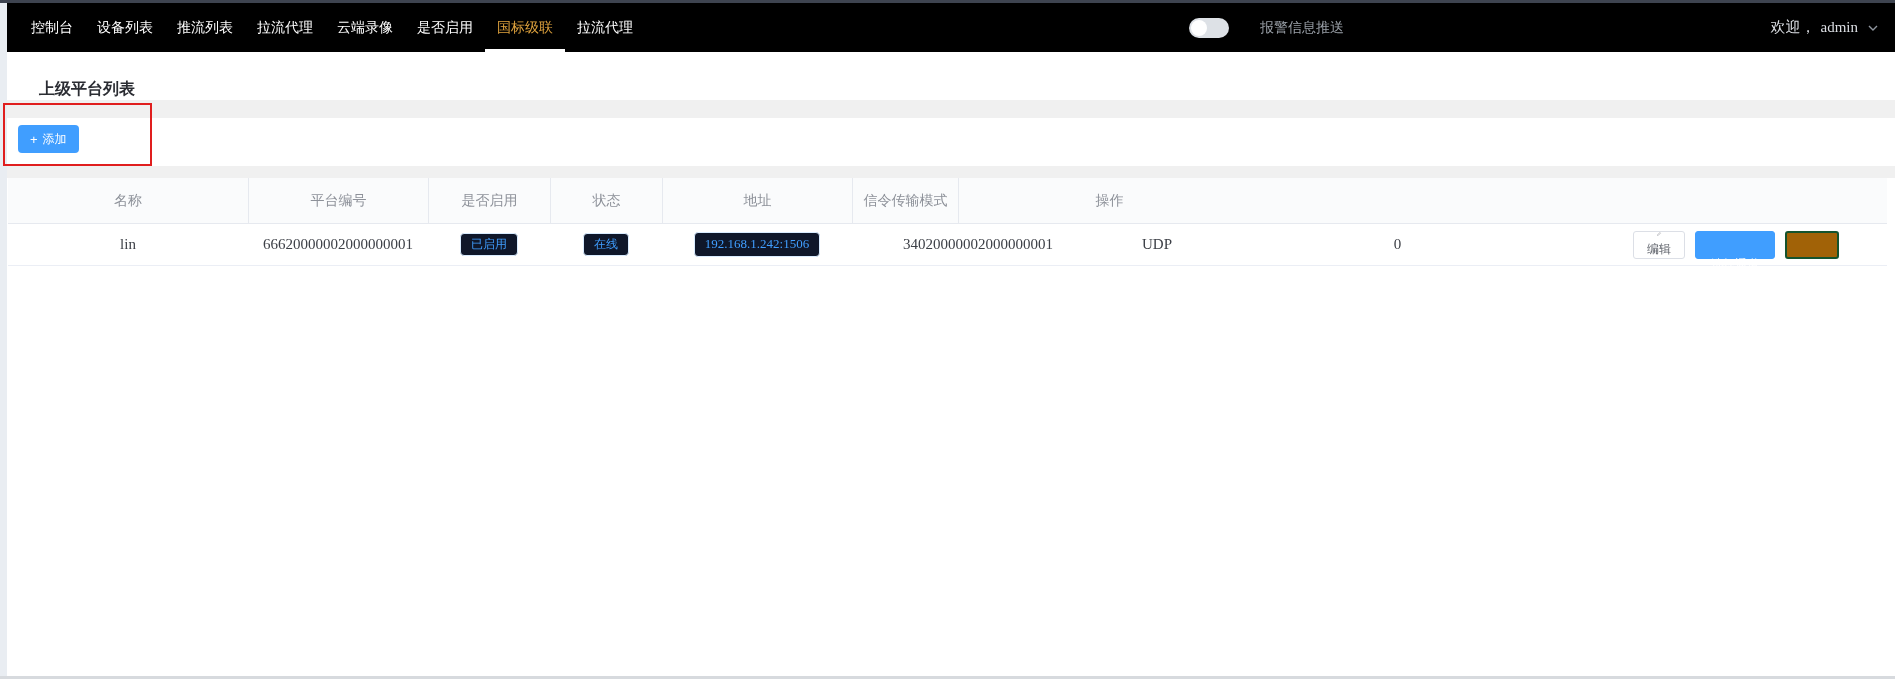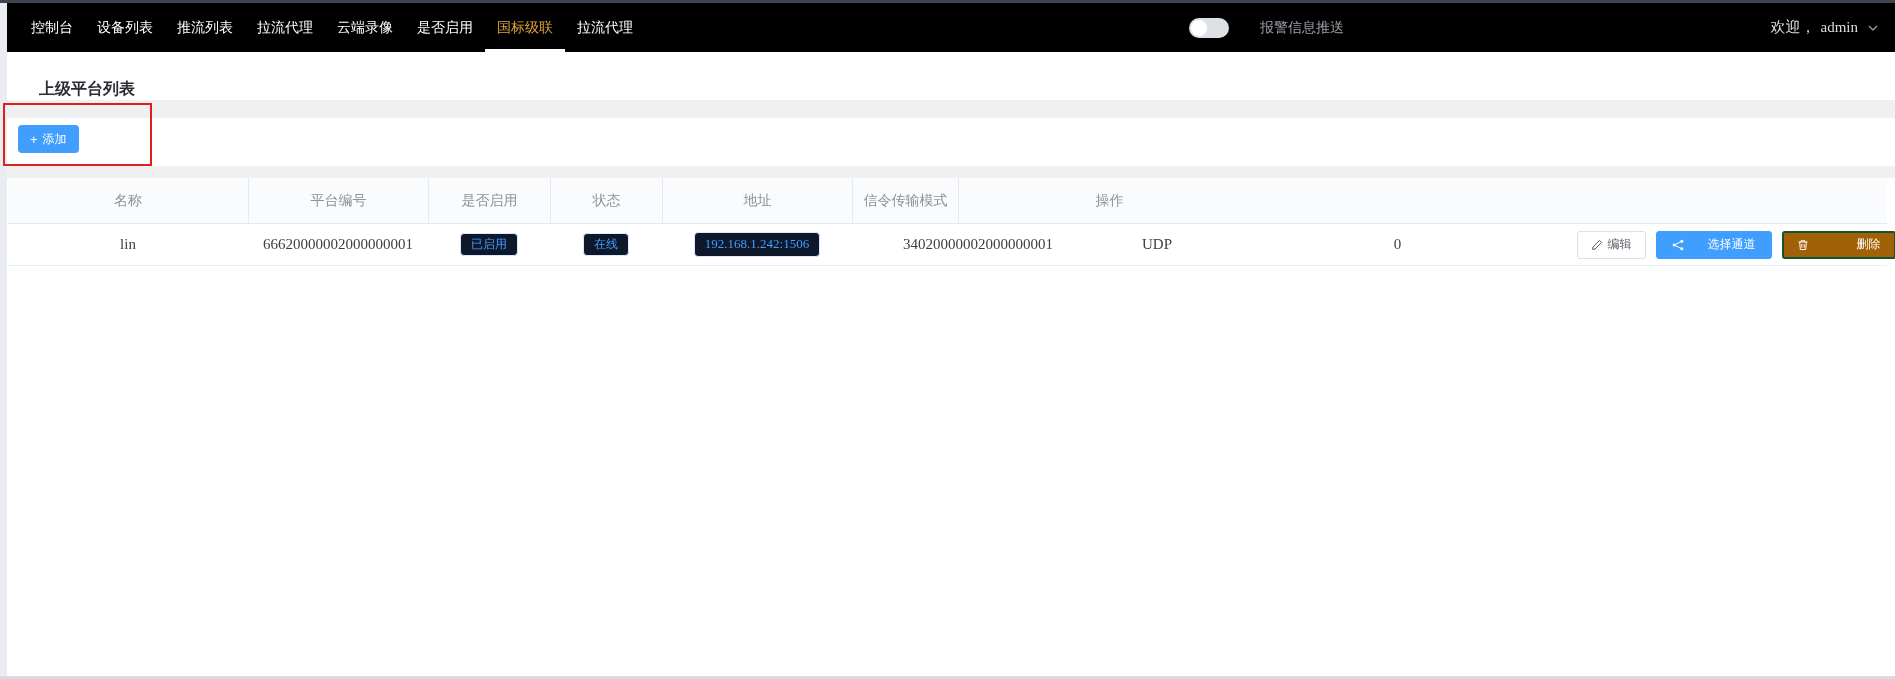--- a/index.html
+++ b/index.html
@@ -86,21 +86,21 @@
   .serif { font-family:"Liberation Serif", serif; font-size:15px; }
   .tag {
     background:#0f172a; border:1px solid #d9ecff; color:#409eff;
     font-size:12px; padding:3px 10px; border-radius:4px; line-height:1.3; white-space:nowrap;
   }
   .tag.serif { font-size:13px; padding:3px 10px; }
 
   .actions { display:flex; gap:10px; align-items:center; justify-content:center; }
   .btn {
     height:28px; padding:0 13px; border-radius:3px; font-size:12px;
-    display:flex; align-items:center; gap:5px; cursor:pointer; white-space:nowrap;
+    display:flex; align-items:center; gap:5px; cursor:pointer; white-space:nowrap;flex-direction:column;
   }
   .btn-edit   { background:#ffffff; border:1px solid #dcdfe6; color:#5a5e66; }
   .btn-select { background:#409eff; border:1px solid #409eff; color:#ffffff; padding:0 15px;gap:24px; }
   .btn-del    { background:#a16207; border:2px solid #14532d; color:#ffffff;gap:48px; }
   .icon-12 { width:12px; height:12px; display:block; }
 </style>
 </head>
 <body>
 
 <div class="topline"></div>

